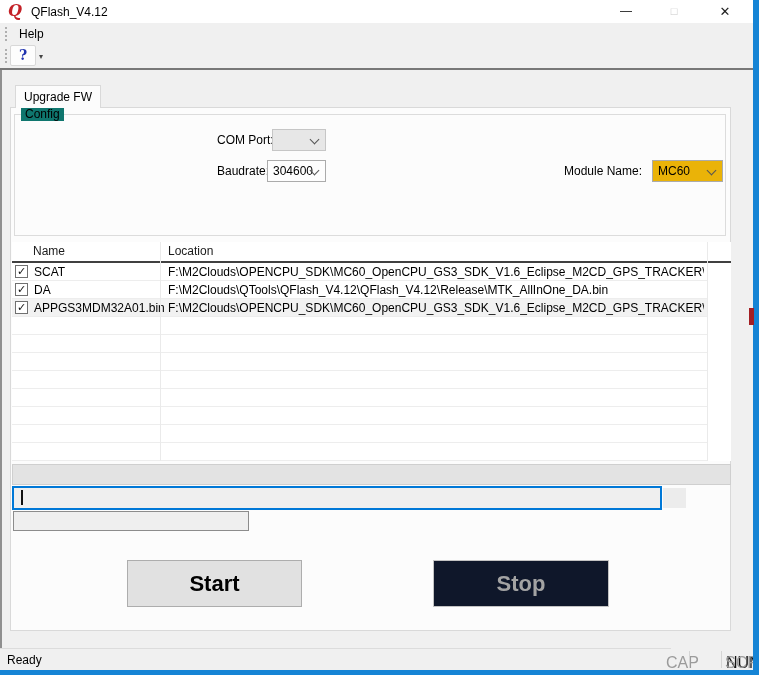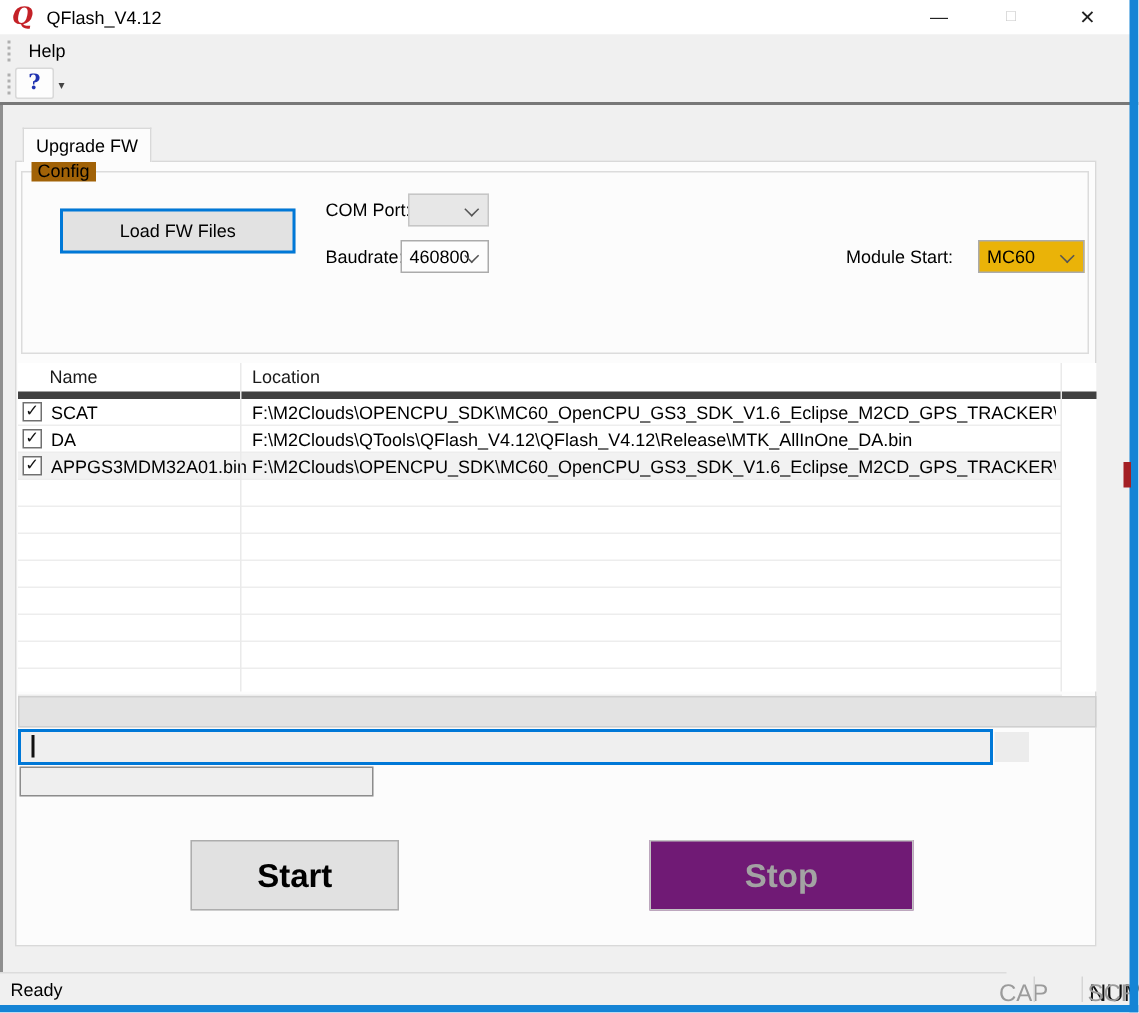--- a/index.html
+++ b/index.html
@@ -30,39 +30,39 @@
 
   
   .tab{position:absolute;left:15px;top:85px;width:86px;height:23px;background:#FCFCFC;
        border:1px solid #D9D9D9;border-bottom:none;box-sizing:border-box;text-align:center;line-height:22px;z-index:2;}
   .tab-page{position:absolute;left:10px;top:107px;width:721px;height:524px;background:#FCFCFC;
             border:1px solid #D9D9D9;box-sizing:border-box;}
 
   
   .config-group{position:absolute;left:14px;top:114px;width:712px;height:122px;
                 border:1px solid #DCDCDC;box-sizing:border-box;}
-  .config-label{position:absolute;left:6px;top:-8px;background:#a16207;padding:0 4px;}
+  .config-label{position:absolute;left:6px;top:-8px;background:#0f766e;padding:0 4px;}
   .load-btn{position:absolute;left:40px;top:139px;width:157px;height:30px;background:#E2E2E2;
             border:2px solid #0078D7;box-sizing:border-box;font-family:"Liberation Sans",sans-serif;
             font-size:12px;color:#000;}
   .lbl{position:absolute;white-space:nowrap;}
   .lbl-com{left:217px;top:133px;}
   .lbl-baud{left:217px;top:164px;}
   .lbl-module{left:564px;top:164px;}
   .combo{position:absolute;box-sizing:border-box;}
   .combo-com{left:272px;top:129px;width:54px;height:22px;background:#E7E7E7;border:1px solid #C6C6C6;}
   .combo-baud{left:267px;top:160px;width:59px;height:22px;background:#FDFDFD;border:1px solid #ABABAB;}
   .combo-module{left:652px;top:160px;width:71px;height:22px;background:#eab308;border:1px solid #ABABAB;}
   .combo .val{position:absolute;left:5px;top:3px;white-space:nowrap;}
   .chev{position:absolute;right:7px;top:6px;width:6px;height:6px;border-right:1px solid #555;
         border-bottom:1px solid #555;transform:rotate(45deg);}
 
   
   .ftable{position:absolute;left:12px;top:242px;width:719px;height:219px;background:#FFFFFF;}
-  .thead{position:relative;height:19px;border-bottom:5px solid #404040;}
+  .thead{position:relative;height:19px;border-bottom:2px solid #404040;}
   .th-name{position:absolute;left:21px;top:2px;color:#1A1A1A;}
   .th-loc{position:absolute;left:156px;top:2px;color:#1A1A1A;}
   .vline{position:absolute;top:0;width:1px;height:219px;background:#EAEAEA;}
   .vline-1{left:148px;}
   .vline-2{left:695px;}
   .trow{position:relative;height:18px;width:696px;border-bottom:1px solid #EDEDED;box-sizing:border-box;}
   .trow.hl{background:#F2F2F2;}
   .cb{position:absolute;left:3px;top:2px;width:13px;height:13px;border:1px solid #707070;background:#FFFFFF;
       box-sizing:border-box;font-size:11px;line-height:11px;text-align:center;color:#111;}
   .cell-name{position:absolute;left:22px;top:2px;white-space:nowrap;}
@@ -74,22 +74,22 @@
   .input-focus{position:absolute;left:12px;top:486px;width:650px;height:24px;background:#EFEFEF;
         border:2px solid #0078D7;box-sizing:border-box;}
   .caret{position:absolute;left:7px;top:2px;width:2px;height:15px;background:#111;}
   .input-tail{position:absolute;left:663px;top:488px;width:23px;height:20px;background:#ECECEC;}
   .bar2{position:absolute;left:13px;top:511px;width:236px;height:20px;background:#EFEFEF;
         border:1px solid #8C8C8C;box-sizing:border-box;}
 
   
   .btn{position:absolute;top:560px;height:47px;font-family:"Liberation Sans",sans-serif;
        font-weight:bold;font-size:22px;}
-  .btn-start{left:127px;width:139px;background:#E1E1E1;border:1px solid #ADADAD;color:#000;}
-  .btn-stop{left:433px;width:176px;background:#701a75;border:1px solid #C3C3C3;color:#A3A3A3;}
+  .btn-start{left:127px;width:175px;background:#E1E1E1;border:1px solid #ADADAD;color:#000;}
+  .btn-stop{left:433px;width:176px;background:#0f172a;border:1px solid #C3C3C3;color:#A3A3A3;}
 
   
   .statusbar{position:absolute;left:0;top:648px;width:671px;height:22px;background:#F0F0F0;
              border-top:1px solid #DCDCDC;box-sizing:border-box;}
   .status-ready{position:absolute;left:7px;top:4px;}
   .ind{position:absolute;top:5px;font-size:16px;}
   .ind-cap{left:666px;color:#9B9B9B;}
   .ind-num{left:726px;color:#111;}
   .ind-scrl{left:725px;color:#9B9B9B;}
   .ssep{position:absolute;top:2px;width:1px;height:17px;background:#D5D5D5;}
@@ -130,35 +130,34 @@
   </div>
   <div class="tb-sep"></div>
   <div class="left-frame"></div>
 
   <div class="tab">Upgrade FW</div>
   <div class="tab-page"></div>
 
   <div class="config-group">
     <span class="config-label">Config</span>
   </div>
-  <button class="load-btn">Load FW Files</button>
 
   <span class="lbl lbl-com">COM Port:</span>
   <div class="combo combo-com">
     <span class="val"></span>
     <span class="chev"></span>
   </div>
 
   <span class="lbl lbl-baud">Baudrate:</span>
   <div class="combo combo-baud">
-    <span class="val">460800</span>
+    <span class="val">304600</span>
     <span class="chev"></span>
   </div>
 
-  <span class="lbl lbl-module">Module Start:</span>
+  <span class="lbl lbl-module">Module Name:</span>
   <div class="combo combo-module">
     <span class="val">MC60</span>
     <span class="chev"></span>
   </div>
 
   <div class="ftable">
     <div class="thead">
       <span class="th-name">Name</span>
       <span class="th-loc">Location</span>
     </div>

